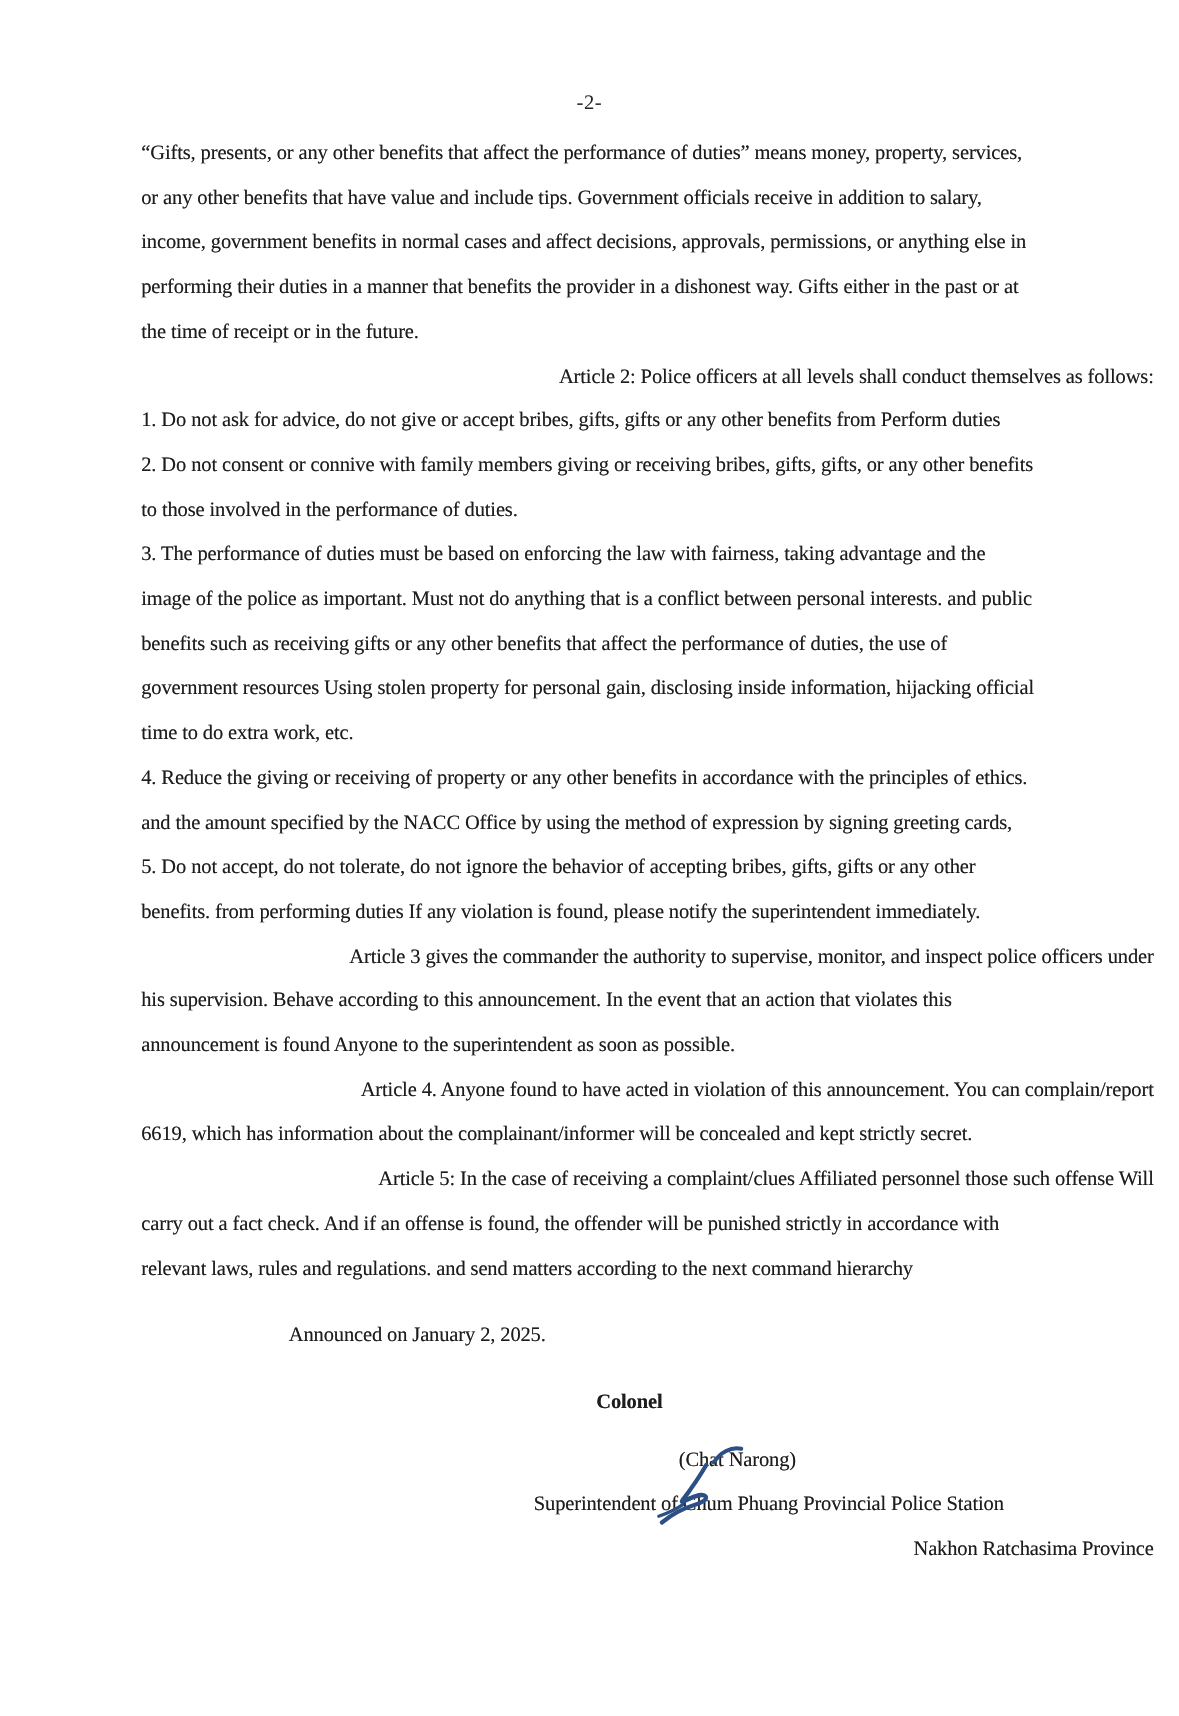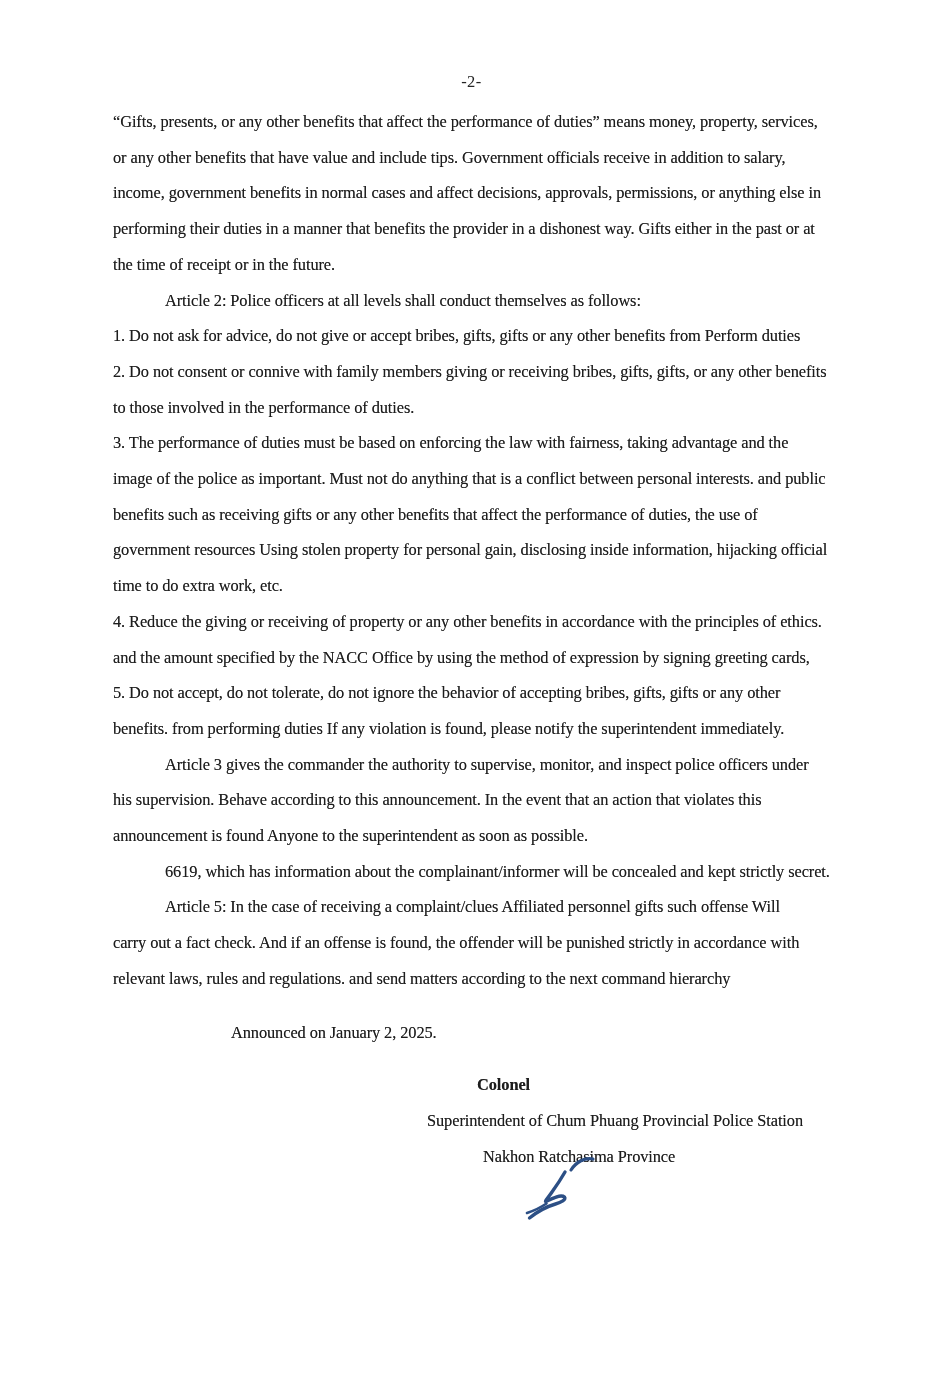--- a/index.html
+++ b/index.html
@@ -36,29 +36,30 @@
   .line {
     line-height: 35.7px;
     font-size: 16.4px;
     white-space: nowrap;
     letter-spacing: -0.1px;
     text-shadow: 0 0 0.45px rgba(20,20,20,0.55);
   }
   .indent-first > .line:first-child,
   .line.indent {
     padding-left: 52px;
+    text-align: right;
   }
   .announced-row { margin-top: 18px; }
   .announced-row .line { padding-left: 118px; }
   .colonel-row { margin-top: 17px; position: relative; }
   .colonel-row .line { padding-left: 364px; font-weight: bold; }
   .name-row { margin-top: 11px; }
   .name-row .line { padding-left: 430px; }
   .title-row .line { padding-left: 314px; }
-  .province-row .line { padding-left: 370px; }
+  .province-row .line { padding-left: 370px; text-align: right; }
   .signature {
     position: absolute;
     left: 520px;
     top: 1150px;
     width: 96px;
     height: 80px;
     pointer-events: none;
   }
 </style>
 </head>
@@ -109,37 +110,41 @@
         <div class="line">benefits. from performing duties If any violation is found, please notify the superintendent immediately.</div>
       </div>
 
     <div class="indent-first">
         <div class="line indent">Article 3 gives the commander the authority to supervise, monitor, and inspect police officers under</div>
         <div class="line">his supervision. Behave according to this announcement. In the event that an action that violates this</div>
         <div class="line">announcement is found Anyone to the superintendent as soon as possible.</div>
       </div>
 
     <div class="indent-first">
+        <div class="line indent">Article 4. Anyone found to have acted in violation of this announcement. You can complain/report</div>
         <div class="line">6619, which has information about the complainant/informer will be concealed and kept strictly secret.</div>
       </div>
 
     <div class="indent-first">
-        <div class="line indent">Article 5: In the case of receiving a complaint/clues Affiliated personnel gifts such offense Will</div>
+        <div class="line indent">Article 5: In the case of receiving a complaint/clues Affiliated personnel those such offense Will</div>
         <div class="line">carry out a fact check. And if an offense is found, the offender will be punished strictly in accordance with</div>
         <div class="line">relevant laws, rules and regulations. and send matters according to the next command hierarchy</div>
       </div>
 
     <div class="announced-row">
       <div class="line">Announced on January 2, 2025.</div>
     </div>
 
     <div class="colonel-row">
       <div class="line">Colonel</div>
     </div>
 
+    <div class="name-row">
+      <div class="line">(Chat Narong)</div>
+    </div>
 
     <div class="title-row">
       <div class="line">Superintendent of Chum Phuang Provincial Police Station</div>
     </div>
 
     <div class="province-row">
       <div class="line">Nakhon Ratchasima Province</div>
     </div>
 
   </div>

